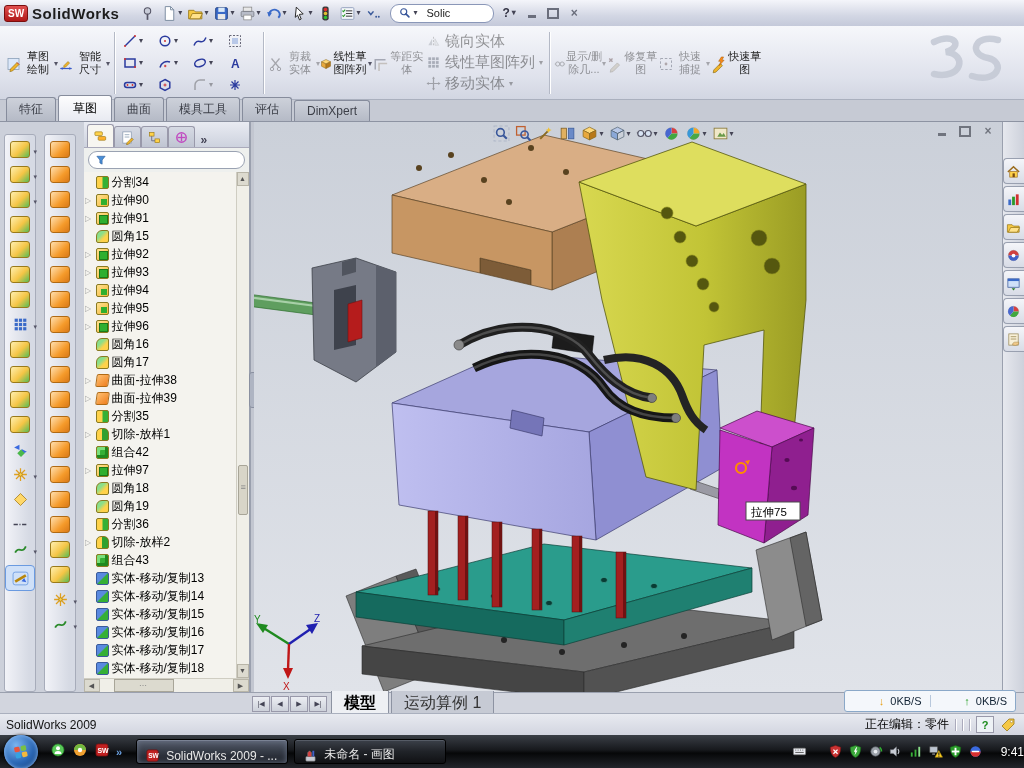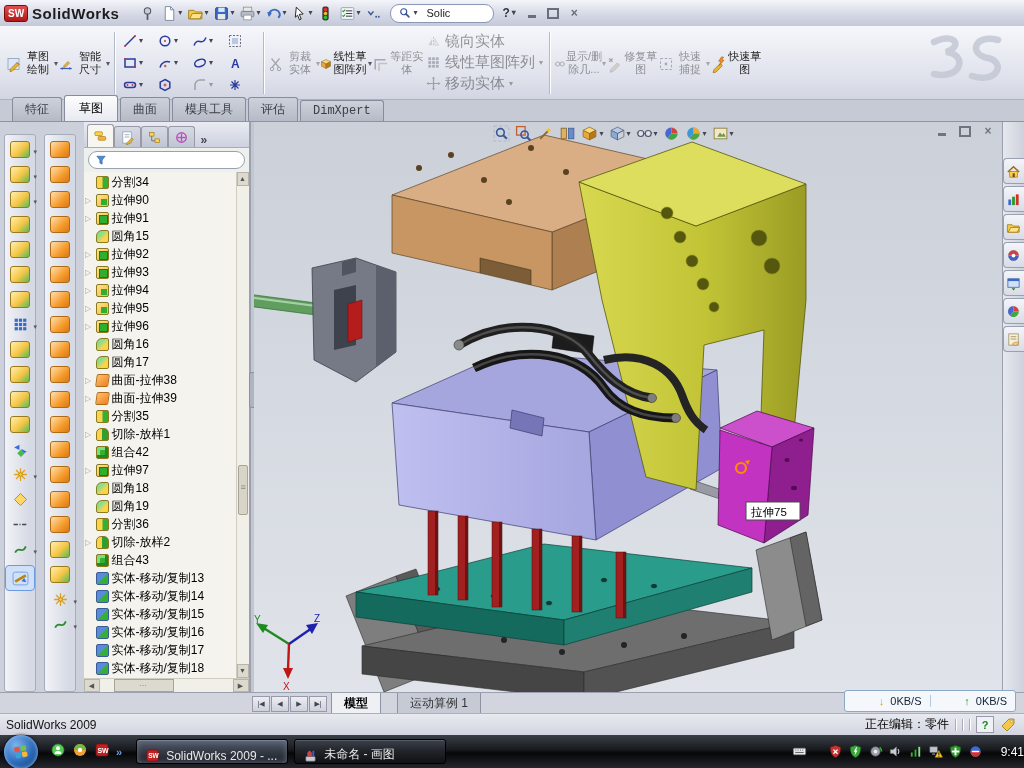--- a/index.html
+++ b/index.html
@@ -48,21 +48,21 @@
   .cm-cell{display:flex;align-items:center;gap:1px;padding-left:3px;}
   .cm-cell .ic{width:16px;height:16px;}
   .cm-stack{display:flex;flex-direction:column;justify-content:center;gap:1px;}
   .cm-srow{display:flex;align-items:center;gap:4px;height:20px;padding:0 2px;}
   .cm-srow .ic{width:15px;height:15px;}
   .cm-srow .lb{font-size:15px;color:#222;white-space:nowrap;}
   .watermark{position:absolute;right:14px;top:4px;opacity:.85;}
 
   
   .tabbar{position:absolute;left:0;top:100px;width:1024px;height:22px;background:#c6cad4;
-    border-bottom:1px solid #8d93a2;display:flex;align-items:flex-end;padding-left:12px;box-sizing:border-box;font-family:Liberation Mono, monospace;}
+    border-bottom:1px solid #8d93a2;display:flex;align-items:flex-end;padding-left:6px;box-sizing:border-box;}
   .cm-tab{padding:3px 12px;margin-right:2px;background:linear-gradient(#cdd1da,#b5bac6);
     border:1px solid #868c9c;border-bottom:none;border-radius:3px 3px 0 0;color:#3c3f48;font-size:12px;}
   .cm-tab.active{background:linear-gradient(#fdfdfe,#e8eaf1);color:#000;padding:4px 14px;}
 
   
   .main{position:absolute;left:0;top:122px;width:1024px;height:570px;display:flex;}
   .leftstrip{width:84px;height:570px;background:#ccd0da;display:flex;gap:8px;padding:12px 0 0 4px;box-sizing:border-box;}
   .ltcol{width:30px;display:flex;flex-direction:column;align-items:center;gap:7px;
     background:linear-gradient(90deg,#f2f3f8,#d6dae4 80%);border:1px solid #a7acba;border-radius:3px;padding:5px 0;}
   .lt-item{position:relative;width:26px;height:18px;display:flex;align-items:center;justify-content:center;}
@@ -128,21 +128,21 @@
   .tp-tab{width:20px;height:24px;border:1px solid #99a0b0;border-right:none;border-radius:4px 0 0 4px;
     background:linear-gradient(#f4f5f9,#d8dce6);display:flex;align-items:center;justify-content:center;}
   .tp-tab .ic{width:15px;height:15px;}
 
   
   .bottomrow{position:absolute;left:0;top:692px;width:1024px;height:21px;background:#d2d5de;border-top:1px solid #9aa0ae;display:flex;align-items:center;}
   .bt-left{width:252px;}
   .bt-nav{display:flex;gap:1px;margin-right:4px;}
   .bt-nb{width:16px;height:14px;background:linear-gradient(#eceef3,#cdd1da);border:1px solid #99a;font-size:7px;color:#445;
     display:flex;align-items:center;justify-content:center;}
-  .bt-tab{padding:2px 12px;font-size:12px;color:#333;background:#c6cad4;border:1px solid #8d93a2;border-top:none;margin-right:16px;}
+  .bt-tab{padding:2px 12px;font-size:16px;color:#333;background:#c6cad4;border:1px solid #8d93a2;border-top:none;margin-right:2px;}
   .bt-tab.active{background:#eef0f4;font-weight:bold;color:#000;}
   .network{position:absolute;right:8px;top:-3px;height:20px;width:170px;background:#f4f7fb;border:1px solid #8aa8c8;border-radius:3px;
     display:flex;align-items:center;font-size:11px;color:#123;}
   .net-cell{flex:1;display:flex;align-items:center;justify-content:flex-end;padding:0 8px;gap:6px;}
   .net-cell:first-child{border-right:1px solid #b8c8dc;}
   .net-down{color:#e8a018;font-weight:bold;}
   .net-up{color:#2aa02a;font-weight:bold;}
 
   
   .statusbar{position:absolute;left:0;top:713px;width:1024px;height:22px;background:linear-gradient(#e8eaf0,#d2d5e0);

